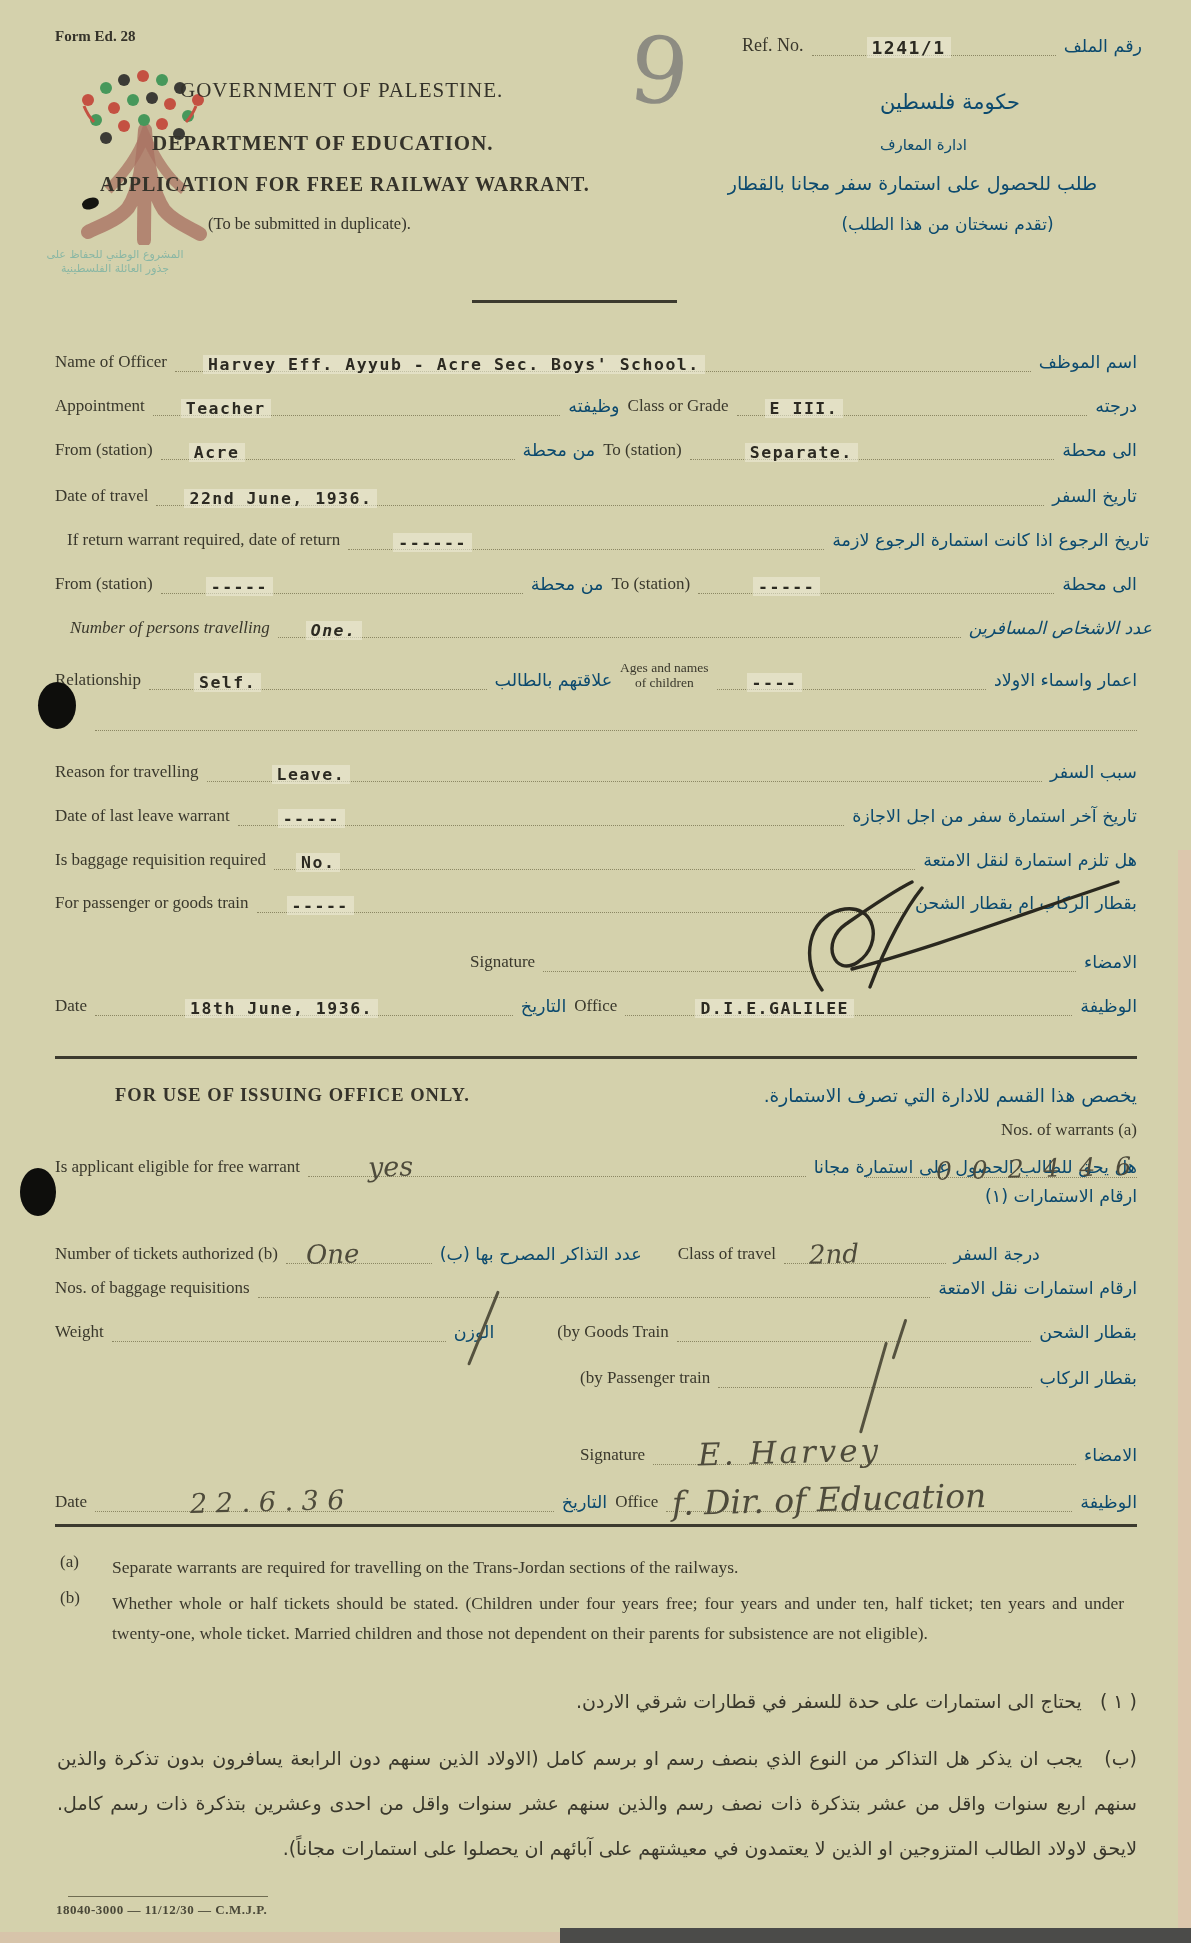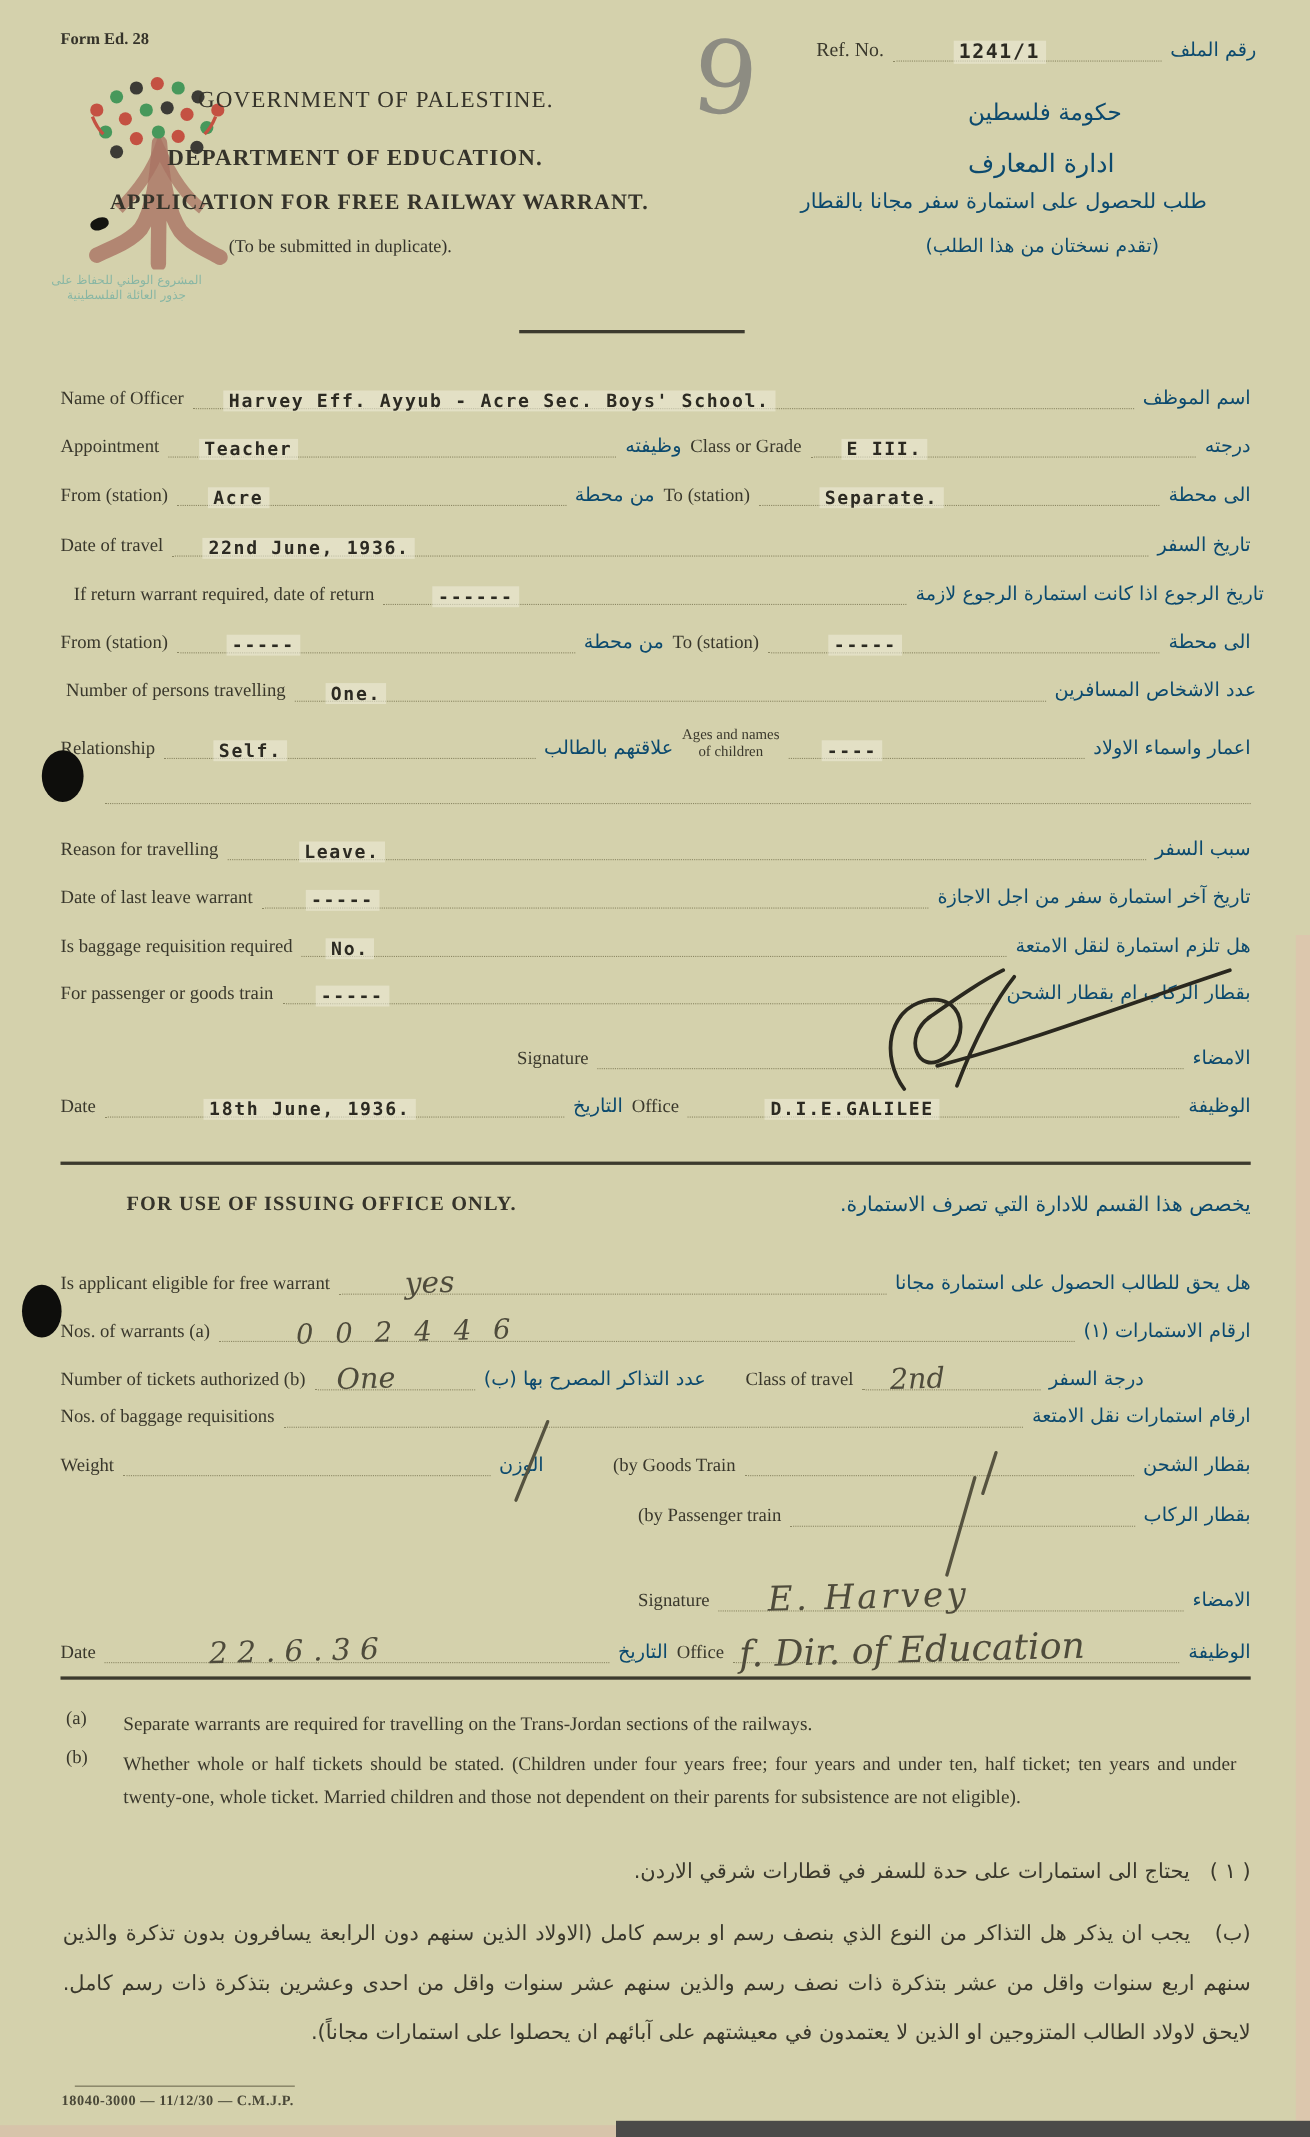--- a/index.html
+++ b/index.html
@@ -79,21 +79,21 @@
     <span class="fill" style="padding-left:55px;">
       <span class="val" style="font-size:18px;">1241/1</span>
     </span>
     <span class="ar">رقم الملف</span>
   </div>
 
   <div class="abs" style="left:180px;top:78px;font-size:21px;letter-spacing:1px;">GOVERNMENT OF PALESTINE.</div>
   <div class="abs ar" style="left:880px;top:90px;font-size:21px;">حكومة فلسطين</div>
 
   <div class="abs h-en" style="left:152px;top:131px;font-size:21px;">DEPARTMENT OF EDUCATION.</div>
-  <div class="abs ar" style="left:880px;top:136px;font-size:23px;">ادارة المعارف</div>
+  <div class="abs ar" style="left:880px;top:136px;font-size:15px;">ادارة المعارف</div>
 
   <div class="abs" style="left:82px;top:198px;width:17px;height:11px;background:#141410;border-radius:45%;transform:rotate(-18deg);"></div>
 
   <div class="abs h-en" style="left:100px;top:173px;font-size:20px;">APPLICATION FOR FREE RAILWAY WARRANT.</div>
   <div class="abs ar" style="left:690px;top:172px;width:445px;text-align:center;font-size:19px;">طلب للحصول على استمارة سفر مجانا بالقطار</div>
 
   <div class="abs" style="left:208px;top:214px;font-size:16.5px;">(To be submitted in duplicate).</div>
   <div class="abs ar" style="left:760px;top:214px;width:375px;text-align:center;font-size:17px;">(تقدم نسختان من هذا الطلب)</div>
 
   <div class="rule-thick" style="left:472px;top:300px;width:205px;"></div>
@@ -154,21 +154,21 @@
       <span class="val">-----</span>
     </span>
     <span class="ar">من محطة</span>
     <span class="lbl">To (station)</span>
     <span class="fill" style="flex:0.95;padding-left:55px;">
       <span class="val">-----</span>
     </span>
     <span class="ar">الى محطة</span>
   </div>
 
-  <div class="row" style="left:60px;top:618px;width:1082px;">
+  <div class="row" style="left:70px;top:618px;width:1082px;font-style:italic;">
     <span class="lbl">Number of persons travelling</span>
     <span class="fill">
       <span class="val">One.</span>
     </span>
     <span class="ar">عدد الاشخاص المسافرين</span>
   </div>
 
   <div class="row" style="left:55px;top:660px;width:1082px;">
     <span class="lbl">Relationship</span>
     <span class="fill" style="flex:0.55;padding-left:45px;">
@@ -258,21 +258,21 @@
   <div class="row" style="left:55px;top:1145px;width:1082px;">
     <span class="lbl">Is applicant eligible for free warrant</span>
     <span class="fill" style="padding-left:60px;">
       <span class="hand" style="font-size:27px;">yes</span>
     </span>
     <span class="ar">هل يحق للطالب الحصول على استمارة مجانا</span>
   </div>
 
   <div class="punch" style="left:20px;top:1168px;width:36px;height:48px;"></div>
 
-  <div class="row" style="left:55px;top:1190px;width:1082px;">
+  <div class="row" style="left:55px;top:1120px;width:1082px;flex-direction:column;">
     <span class="lbl">Nos. of warrants (a)</span>
     <span class="fill" style="padding-left:70px;">
       <span class="hand" style="font-size:25px;letter-spacing:6px;">0 0 2 4 4 6</span>
     </span>
     <span class="ar">ارقام الاستمارات (١)</span>
   </div>
 
   <div class="row" style="left:55px;top:1233px;width:1082px;">
     <span class="lbl">Number of tickets authorized (b)</span>
     <span class="fill" style="flex:0.35;padding-left:20px;">

